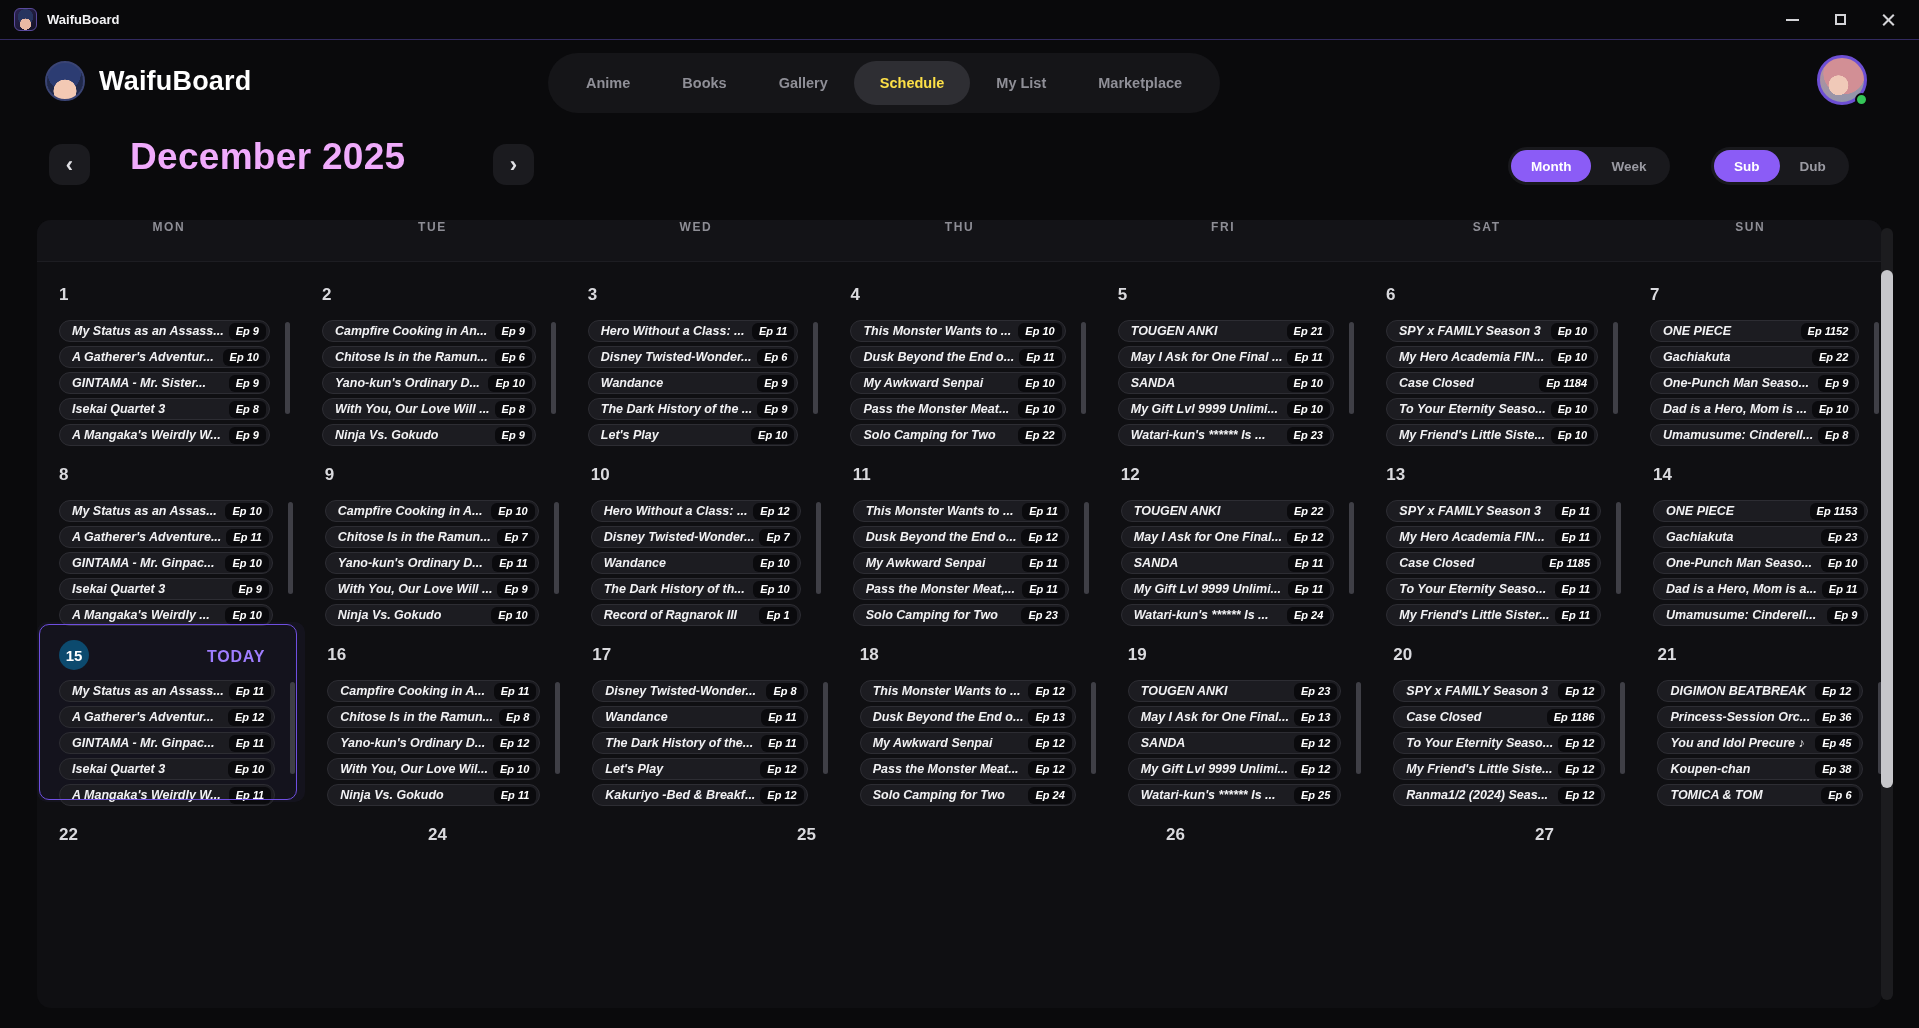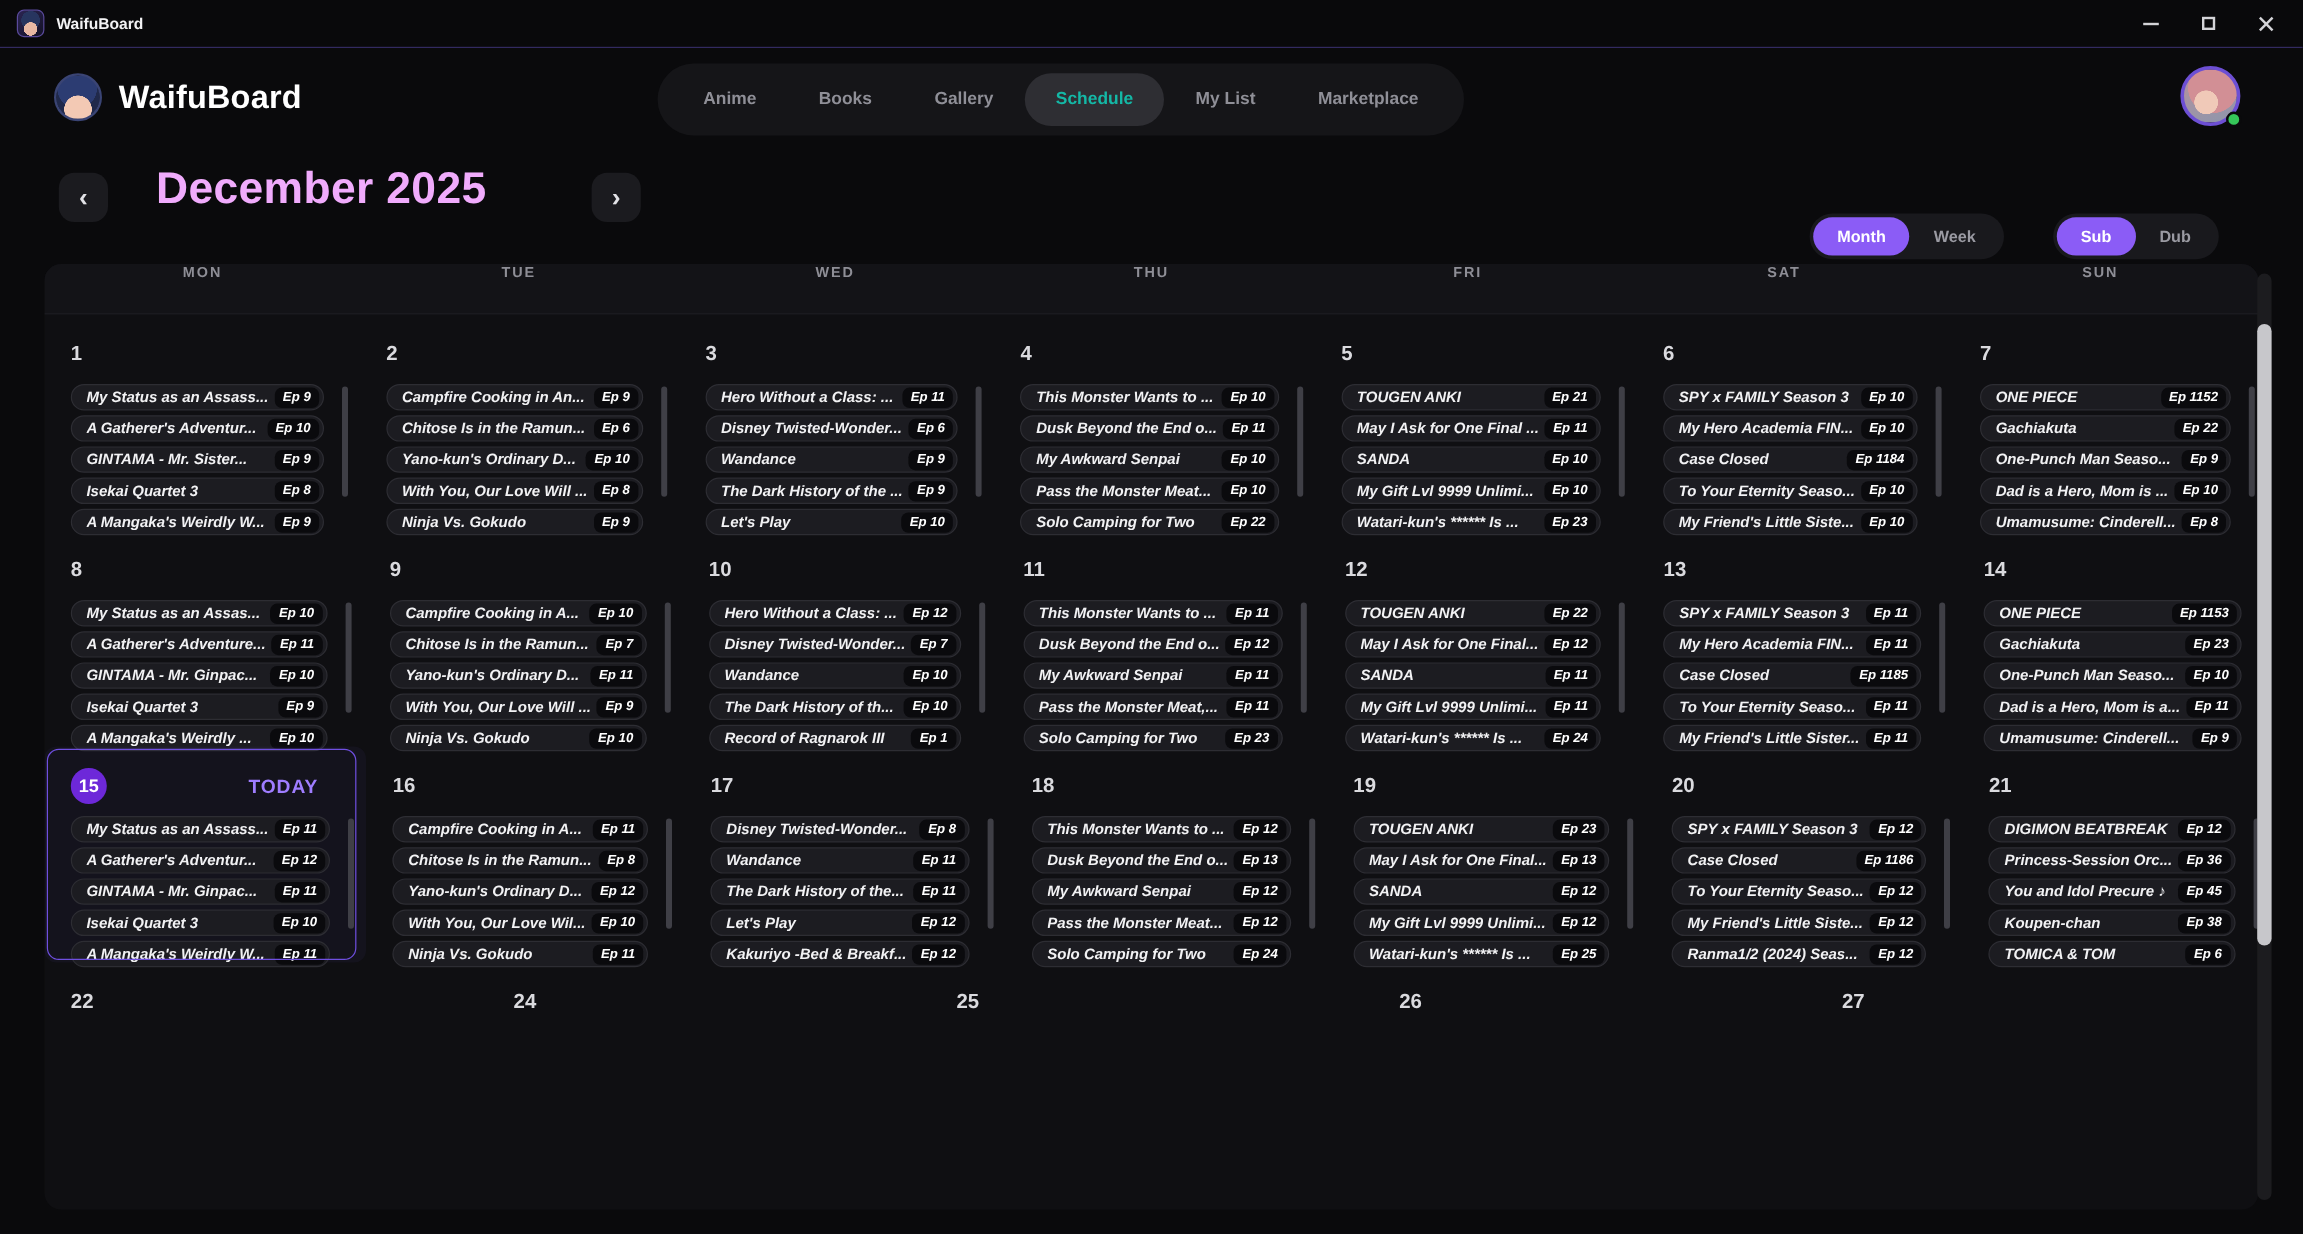--- a/index.html
+++ b/index.html
@@ -49,21 +49,21 @@
   .nav-pill{
     position:absolute; left:548px; top:12px; height:60px;
     background:#151518; border-radius:30px;
     display:flex; align-items:center; padding:0 12px;
   }
   .nav-tab{
     border:none; background:none; cursor:pointer;
     font-family:inherit; font-size:14.5px; font-weight:700; color:#8f8f97;
     padding:0 26px; height:44px; border-radius:22px; white-space:nowrap;
   }
-  .nav-tab.active{ background:#2e2e33; color:#14b8a6; }
+  .nav-tab.active{ background:#2e2e33; color:#fde047; }
   .avatar-wrap{ position:absolute; right:52px; top:14px; width:50px; height:50px; }
   .avatar{
     width:50px; height:50px; border-radius:50%;
     border:3px solid #6d4fd4;
     background:radial-gradient(circle at 42% 62%, #f0c9b8 0 26%, transparent 27%),
                radial-gradient(circle at 55% 35%, #d28f95 0 55%, transparent 56%),
                linear-gradient(160deg,#b9919c,#8d96ac);
   }
   .status-dot{
     position:absolute; right:-1px; bottom:-1px; width:13px; height:13px; border-radius:50%;
@@ -81,21 +81,21 @@
   }
   .arrow-prev{ left:49px; }
   .arrow-next{ left:493px; }
   .month-title{
     position:absolute; left:130px; top:13px;
     font-size:37px; font-weight:800; color:#f0abfc; letter-spacing:0.3px;
   }
   .seg{
     position:absolute; top:24px; height:38px;
     background:#19191d; border-radius:19px;
-    display:flex; align-items:center; padding:3px;margin-top:31px;
+    display:flex; align-items:center; padding:3px;
   }
   .seg-view{ left:1508px; } .seg-audio{ left:1711px; }
   .seg-btn{
     border:none; background:none; cursor:pointer; font-family:inherit;
     height:32px; padding:0 20px; border-radius:16px;
     font-size:13.5px; font-weight:700; color:#9a9aa2;
   }
   .seg-btn.active{ background:#8b5cf6; color:#ffffff; }
 
   
@@ -119,21 +119,21 @@
     height:30px; display:flex; align-items:center;
     font-size:17px; font-weight:700; color:#dadade; margin-bottom:10px;
   }
   .cell.today{ background:rgba(124,92,240,0.05); border-radius:10px; }
   .ring{
     position:absolute; inset:2px 8px 2px 2px;
     border:1.5px solid #6f4fe0; border-radius:10px; pointer-events:none;
   }
   .today .date{
     width:30px; justify-content:center; border-radius:50%;
-    background:#6d28d9; color:#ffffff; font-size:15px;
+    background:#0c4a6e; color:#ffffff; font-size:15px;
   }
   .today-label{
     position:absolute; top:26px; right:40px;
     font-size:16px; font-weight:800; letter-spacing:0.8px; color:#9f7dff;
   }
   .entries{ display:flex; flex-direction:column; gap:4px;font-style:italic; }
   .pill{
     height:22px; display:flex; align-items:center;
     background:#1c1c21; border:1px solid #2d2d33; border-radius:12px;
     padding:0 3px 0 12px; cursor:pointer;

